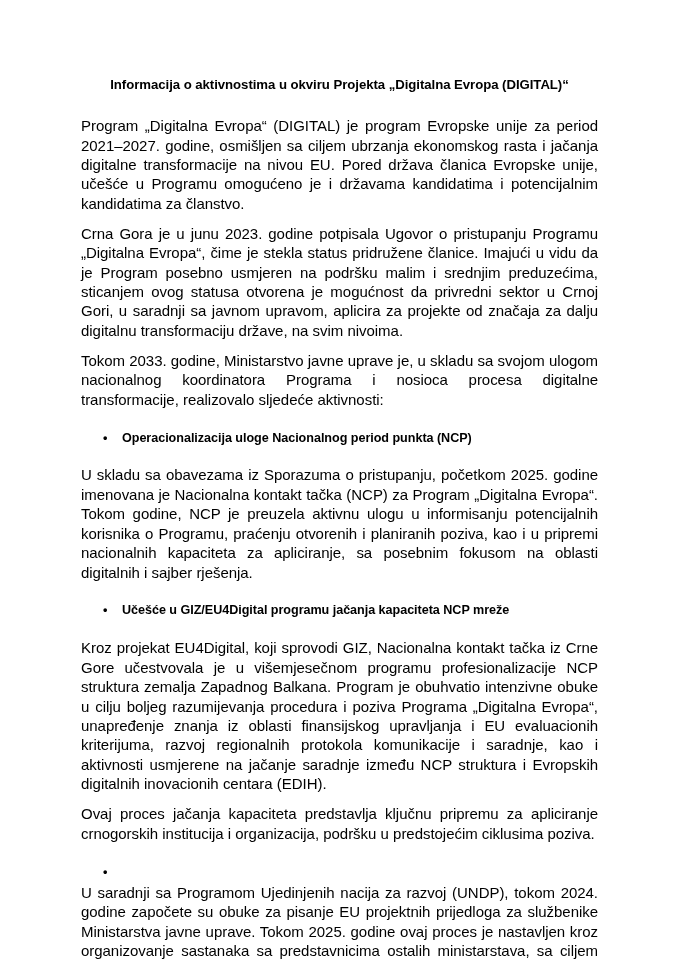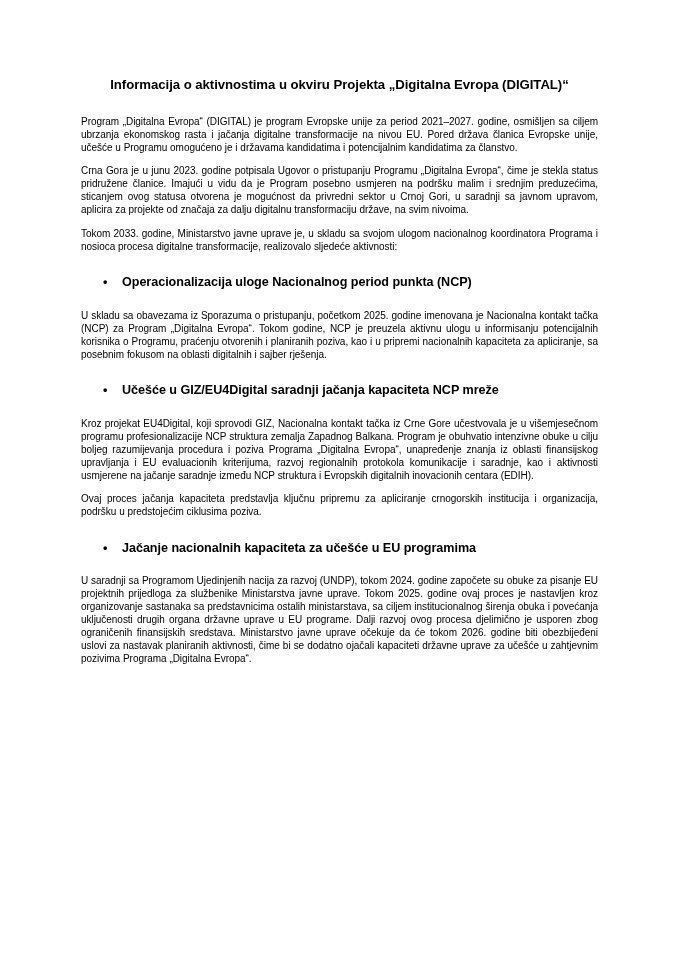--- a/index.html
+++ b/index.html
@@ -26,21 +26,21 @@
   }
   .doc-title {
     font-size: 13.2px;
     font-weight: bold;
     line-height: 1.30;
     text-align: center;
     margin: 0 0 23px 0;
     letter-spacing: -0.05px;
   }
   p.body-par {
-    font-size: 10px;
+    font-size: 15px;
     line-height: 1.295;
     text-align: justify;
     text-justify: inter-word;
     margin: 0 0 10.5px 0;
     letter-spacing: -0.04px;
     word-spacing: 0.1px;
   }
   p.body-par:last-child {
     margin-bottom: 4px;
   }
@@ -97,36 +97,35 @@
   <div class="gap-after-bullet"></div>
 
   <p class="body-par">U skladu sa obavezama iz Sporazuma o pristupanju, početkom 2025. godine imenovana je Nacionalna kontakt tačka (NCP) za Program „Digitalna Evropa“. Tokom godine, NCP je preuzela aktivnu ulogu u informisanju potencijalnih korisnika o Programu, praćenju otvorenih i planiranih poziva, kao i u pripremi nacionalnih kapaciteta za apliciranje, sa posebnim fokusom na oblasti digitalnih i sajber rješenja.</p>
 
 
   <div class="gap-before-bullet"></div>
 
   <ul class="bullet-list">
     <li class="bullet-item">
       <span class="bullet-marker">•</span>
-      <span>Učešće u GIZ/EU4Digital saradnji jačanja kapaciteta NCP mreže</span>
+      <span>Učešće u GIZ/EU4Digital programu jačanja kapaciteta NCP mreže</span>
     </li>
   </ul>
 
   <div class="gap-after-bullet"></div>
 
   <p class="body-par">Kroz projekat EU4Digital, koji sprovodi GIZ, Nacionalna kontakt tačka iz Crne Gore učestvovala je u višemjesečnom programu profesionalizacije NCP struktura zemalja Zapadnog Balkana. Program je obuhvatio intenzivne obuke u cilju boljeg razumijevanja procedura i poziva Programa „Digitalna Evropa“, unapređenje znanja iz oblasti finansijskog upravljanja i EU evaluacionih kriterijuma, razvoj regionalnih protokola komunikacije i saradnje, kao i aktivnosti usmjerene na jačanje saradnje između NCP struktura i Evropskih digitalnih inovacionih centara (EDIH).</p>
 
   <p class="body-par">Ovaj proces jačanja kapaciteta predstavlja ključnu pripremu za apliciranje crnogorskih institucija i organizacija, podršku u predstojećim ciklusima poziva.</p>
 
   <div class="gap-before-bullet"></div>
 
   <ul class="bullet-list">
     <li class="bullet-item">
       <span class="bullet-marker">•</span>
-      <span>Jačanje nacionalnih kapaciteta za učešće u EU programima</span>
     </li>
   </ul>
 
   <div class="gap-after-bullet"></div>
 
   <p class="body-par">U saradnji sa Programom Ujedinjenih nacija za razvoj (UNDP), tokom 2024. godine započete su obuke za pisanje EU projektnih prijedloga za službenike Ministarstva javne uprave. Tokom 2025. godine ovaj proces je nastavljen kroz organizovanje sastanaka sa predstavnicima ostalih ministarstava, sa ciljem institucionalnog širenja obuka i povećanja uključenosti drugih organa državne uprave u EU programe. Dalji razvoj ovog procesa djelimično je usporen zbog ograničenih finansijskih sredstava. Ministarstvo javne uprave očekuje da će tokom 2026. godine biti obezbijeđeni uslovi za nastavak planiranih aktivnosti, čime bi se dodatno ojačali kapaciteti državne uprave za učešće u zahtjevnim pozivima Programa „Digitalna Evropa“.</p>
 
 </div>
 
 </body></html>

